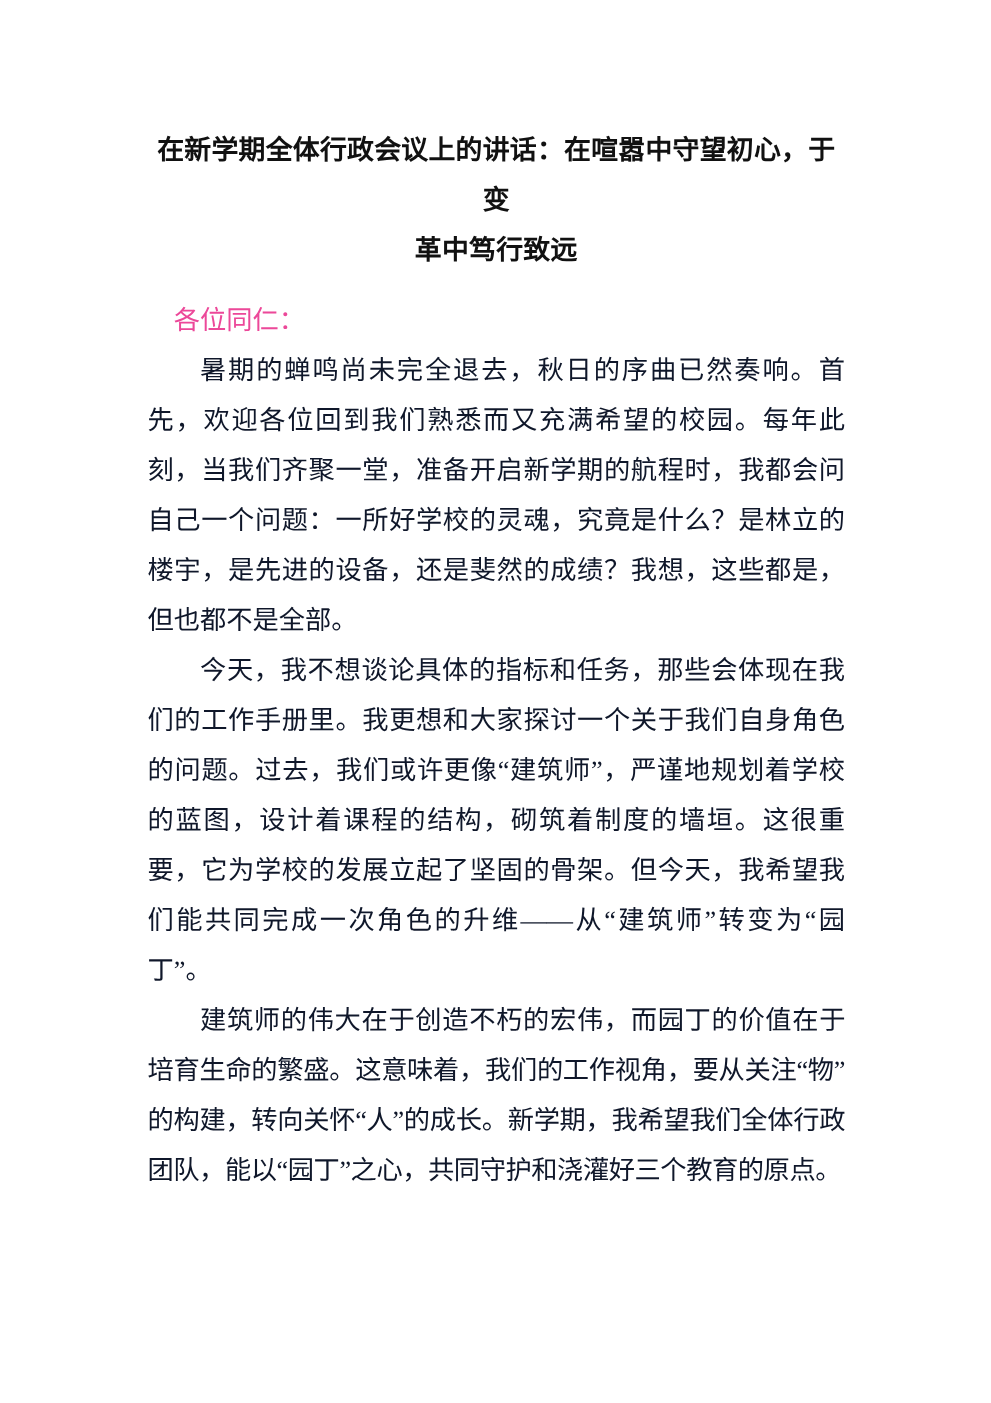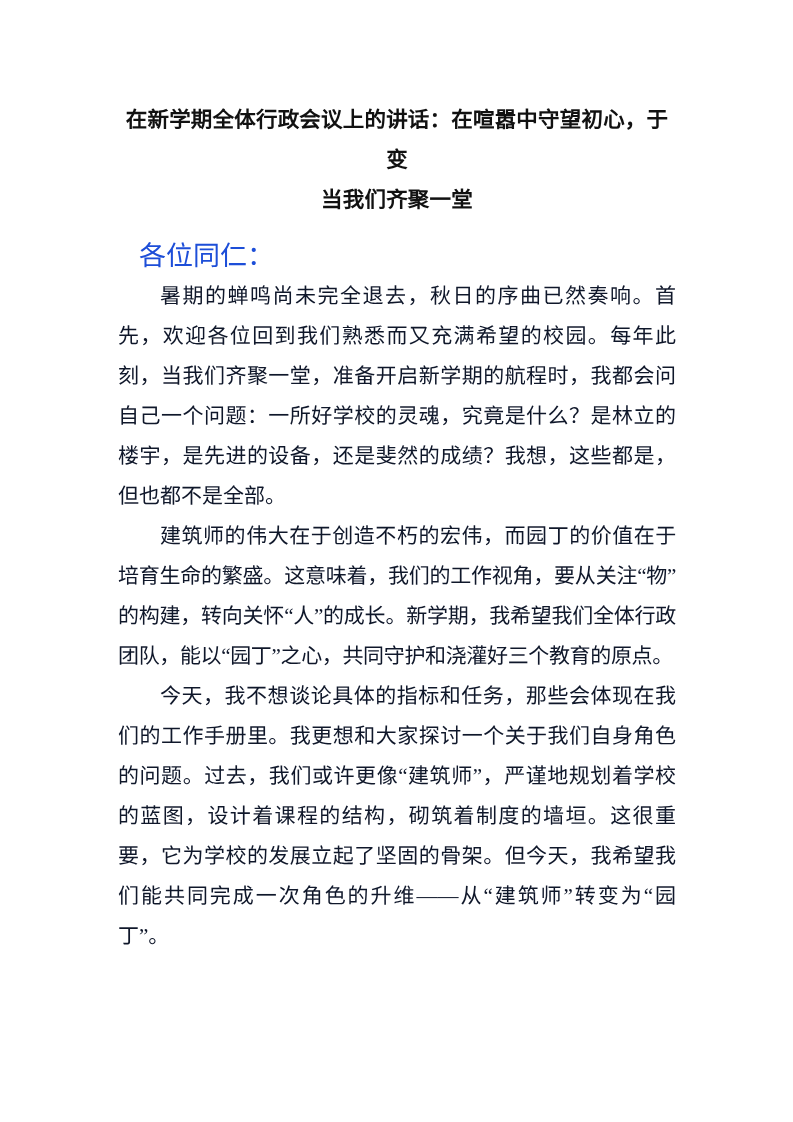--- a/index.html
+++ b/index.html
@@ -28,23 +28,23 @@
     font-size: 21.5px;
     line-height: 40px;
     color: #111111;
     text-align: center;
     margin: 0;
     padding-top: 100px;
     letter-spacing: 0.2px;
   }
   .salutation {
     font-family: "Liberation Serif", "DejaVu Serif", serif;
-    font-size: 27px;
+    font-size: 21px;
     line-height: 40px;
-    color: #1d4ed8;
+    color: #ec4899;
     margin: 0;
     text-indent: 21px;
     text-align: left;
     white-space: nowrap;
   }
   .salutation.first {
     margin-top: 16px;
   }
   .body-para {
     font-family: "Liberation Serif", "DejaVu Serif", serif;
@@ -64,23 +64,23 @@
   }
 </style>
 </head>
 <body>
 
 <div class="page">
   <div class="content">
 
     <h1 class="doc-title">
       <span>在新学期全体行政会议上的讲话：在喧嚣中守望初心，于变</span><br>
-      <span>当我们齐聚一堂</span>
+      <span>革中笃行致远</span>
     </h1>
 
     <p class="salutation first">各位同仁：</p>
 
     <p class="body-para">暑期的蝉鸣尚未完全退去，秋日的序曲已然奏响。首先，欢迎各位回到我们熟悉而又充满希望的校园。每年此刻，当我们齐聚一堂，准备开启新学期的航程时，我都会问自己一个问题：一所好学校的灵魂，究竟是什么？是林立的楼宇，是先进的设备，还是斐然的成绩？我想，这些都是，但也都不是全部。</p>
+    <p class="body-para">今天，我不想谈论具体的指标和任务，那些会体现在我们的工作手册里。我更想和大家探讨一个关于我们自身角色的问题。过去，我们或许更像“建筑师”，严谨地规划着学校的蓝图，设计着课程的结构，砌筑着制度的墙垣。这很重要，它为学校的发展立起了坚固的骨架。但今天，我希望我们能共同完成一次角色的升维——从“建筑师”转变为“园丁”。</p>
     <p class="body-para tight">建筑师的伟大在于创造不朽的宏伟，而园丁的价值在于培育生命的繁盛。这意味着，我们的工作视角，要从关注“物”的构建，转向关怀“人”的成长。新学期，我希望我们全体行政团队，能以“园丁”之心，共同守护和浇灌好三个教育的原点。</p>
-    <p class="body-para">今天，我不想谈论具体的指标和任务，那些会体现在我们的工作手册里。我更想和大家探讨一个关于我们自身角色的问题。过去，我们或许更像“建筑师”，严谨地规划着学校的蓝图，设计着课程的结构，砌筑着制度的墙垣。这很重要，它为学校的发展立起了坚固的骨架。但今天，我希望我们能共同完成一次角色的升维——从“建筑师”转变为“园丁”。</p>
 
   </div>
 </div>
 
 </body></html>

